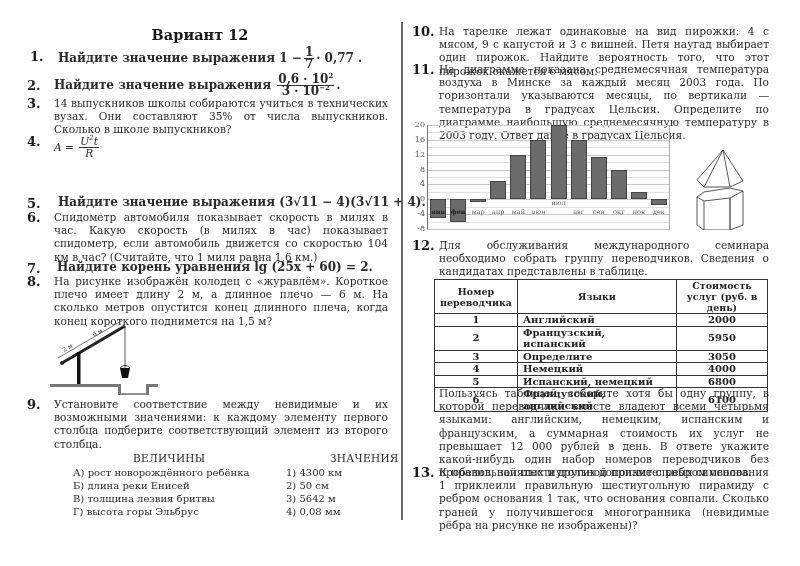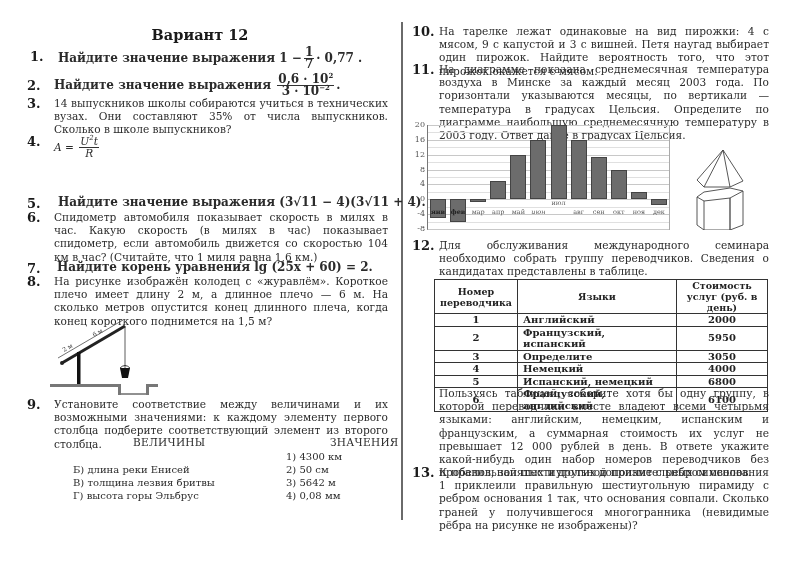--- a/index.html
+++ b/index.html
@@ -120,26 +120,27 @@
 
   <rect x="0" y="64" width="68" height="3" fill="#777"></rect>
   <rect x="68" y="64" width="3" height="11" fill="#777"></rect>
   <line x1="71" y1="74" x2="97" y2="74" stroke="#222" stroke-width="1"></line>
   <rect x="96" y="64" width="3" height="11" fill="#777"></rect>
   <rect x="96" y="64" width="12" height="3" fill="#777"></rect>
 </svg>
 
 <div class="task" style="left:0;top:398px;width:400px;">
   <span class="num" style="left:27px;top:0;">9.</span>
-  <div class="body" style="left:54px;top:0;width:334px;">Установите соответствие между величинами и их возможными значениями: к каждому элементу первого столбца подберите соответствующий элемент из второго столбца.</div>
-</div>
-
-<div class="match" style="left:0;top:436px;width:348px;height:80px;">
+  <div class="body" style="left:54px;top:0;width:334px;">Установите соответствие между невидимые и их возможными значениями: к каждому элементу первого столбца подберите соответствующий элемент из второго столбца.</div>
+</div>
+
+<div class="match" style="left:0;top:452px;width:348px;height:80px;">
   <span class="h" style="left:133px;top:0;">ВЕЛИЧИНЫ</span>
   <span class="h" style="left:286px;top:0;margin-left:44px;">ЗНАЧЕНИЯ</span>
+  <span class="row" style="left:73px;top:15px;">А) рост новорождённого ребёнка</span>
   <span class="row" style="left:73px;top:28px;">Б) длина реки Енисей</span>
   <span class="row" style="left:73px;top:41px;">В) толщина лезвия бритвы</span>
   <span class="row" style="left:73px;top:54px;">Г) высота горы Эльбрус</span>
   <span class="row" style="left:286px;top:15px;">1) 4300 км</span>
   <span class="row" style="left:286px;top:28px;">2) 50 см</span>
   <span class="row" style="left:286px;top:41px;">3) 5642 м</span>
   <span class="row" style="left:286px;top:54px;">4) 0,08 мм</span>
 </div>
 
 <div class="task" style="left:400px;top:25px;width:400px;">

